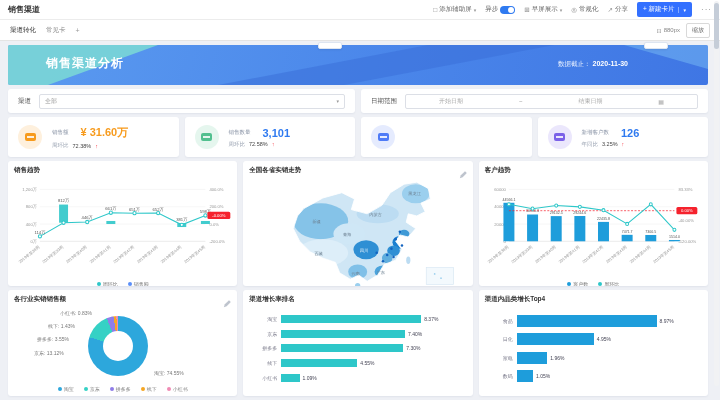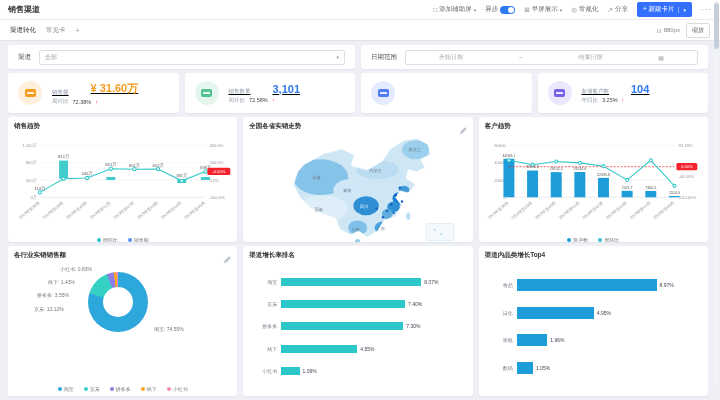--- a/index.html
+++ b/index.html
@@ -66,21 +66,21 @@
   .date-range { flex:1; height:15px; border:1px solid #dcdfe6; border-radius:2px; display:flex;
     align-items:center; justify-content:space-around; padding:0 5px; cursor:pointer; font-size:6px; color:#aaa; }
 
   
   .kpi-row { display:flex; gap:6px; height:40px; margin-bottom:4px; }
   .kpi-card { flex:1; display:flex; align-items:center; padding:0 10px; gap:10px; }
   .kpi-icon { width:24px; height:24px; border-radius:50%; display:flex; align-items:center; justify-content:center; flex:0 0 24px; }
   .kpi-glyph { width:11px; height:8px; border-radius:2px; position:relative; }
   .kpi-glyph:after { content:""; position:absolute; left:2px; right:2px; top:3px; height:1.5px; background:rgba(255,255,255,.85); }
   .kpi-texts { display:flex; flex-direction:column; gap:2px; }
-  .kpi-main { display:flex; align-items:flex-end; gap:22px;text-decoration:underline; }
+  .kpi-main { display:flex; align-items:center; gap:12px; }
   .kpi-label { font-size:5.5px; color:#8a94a6; }
   .kpi-value { font-size:11px; font-weight:bold; }
   .kpi-sub { font-size:5.5px; color:#9aa3b2; display:flex; gap:4px; align-items:center; }
   .kpi-sub .pct { color:#444; }
   .kpi-sub .arr { color:#f5222d; font-size:5.5px; }
 
   
   .row { display:flex; gap:6px; }
   .row1 { height:125px; margin-bottom:4px; }
   .row2 { flex:1; }
@@ -159,20 +159,33 @@
       <span class="px-label">
         <span>⊡</span>
         <span>880px</span>
       </span>
       <span class="btn-outline">缩放</span>
     </div>
   </nav>
 
   <main class="content">
 
+    <div class="banner">
+      <div class="banner-deco">
+        <span class="tri"></span>
+          <span class="band"></span>
+          <span class="band2"></span>
+      </div>
+      <div class="banner-title">销售渠道分析</div>
+      <div class="banner-date">
+        <span>数据截止：</span><b>2020-11-30</b>
+      </div>
+      <span class="pill pill-1"></span>
+      <span class="pill pill-2"></span>
+    </div>
 
     <div class="filter-row">
       <div class="card filter-card">
         <span class="f-label">渠道</span>
         <div class="select">
           <span class="sel-val">全部</span>
           <span class="caret">▾</span>
         </div>
       </div>
       <div class="card filter-card">
@@ -224,21 +237,21 @@
             <span class="kpi-glyph" style="background: rgb(79, 123, 247);"></span>
           </span>
       </div>
       <div class="card kpi-card">
         <span class="kpi-icon" style="background: rgba(123, 97, 232, 0.15);">
             <span class="kpi-glyph" style="background: rgb(123, 97, 232);"></span>
           </span>
         <span class="kpi-texts">
           <span class="kpi-main">
               <span class="kpi-label">新增客户数</span>
-              <span class="kpi-value" style="color: rgb(47, 122, 240);">104</span>
+              <span class="kpi-value" style="color: rgb(47, 122, 240);">126</span>
             </span>
           <span class="kpi-sub">
               <span>年同比</span>
               <span class="pct">3.25%</span>
               <span class="arr">↑</span>
             </span>
         </span>
       </div>
     </div>
 

